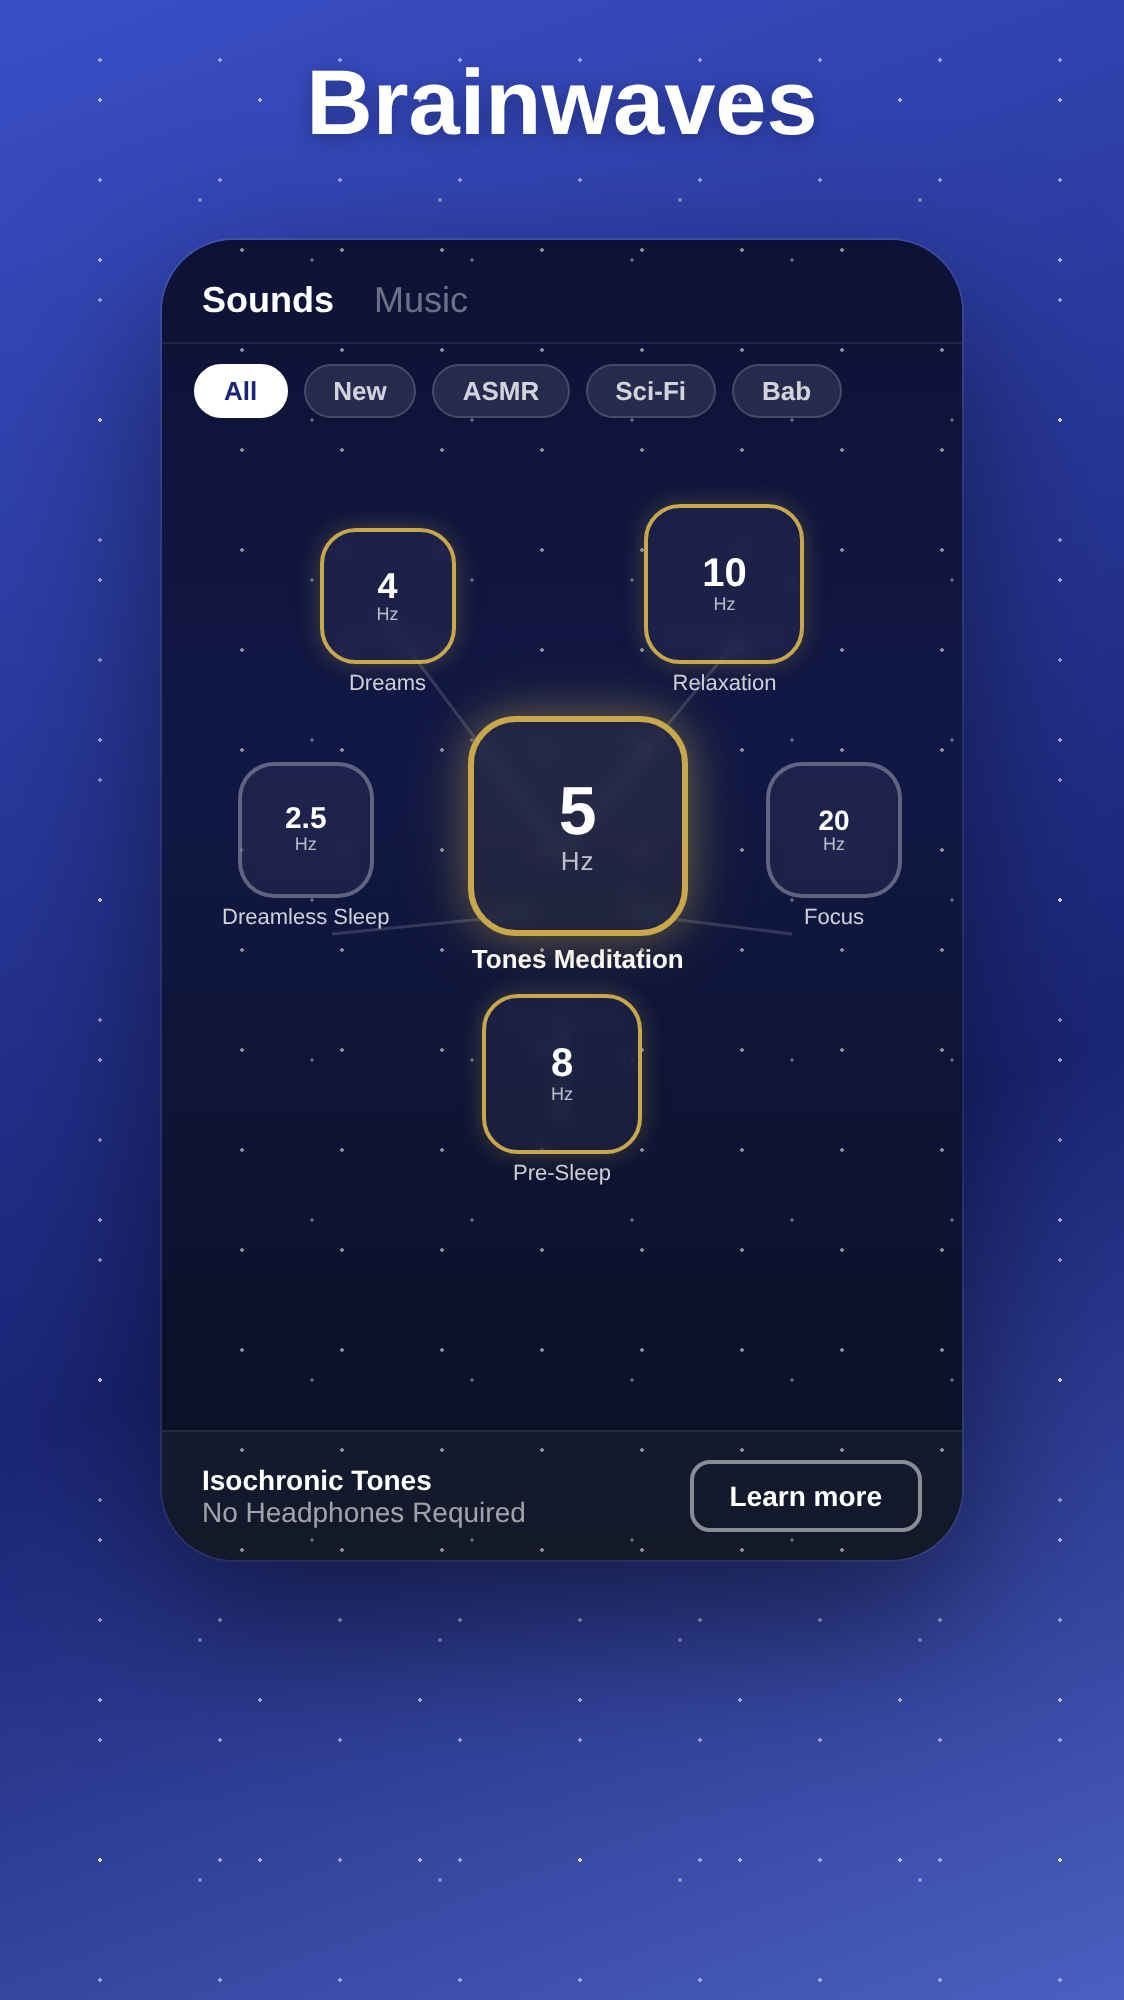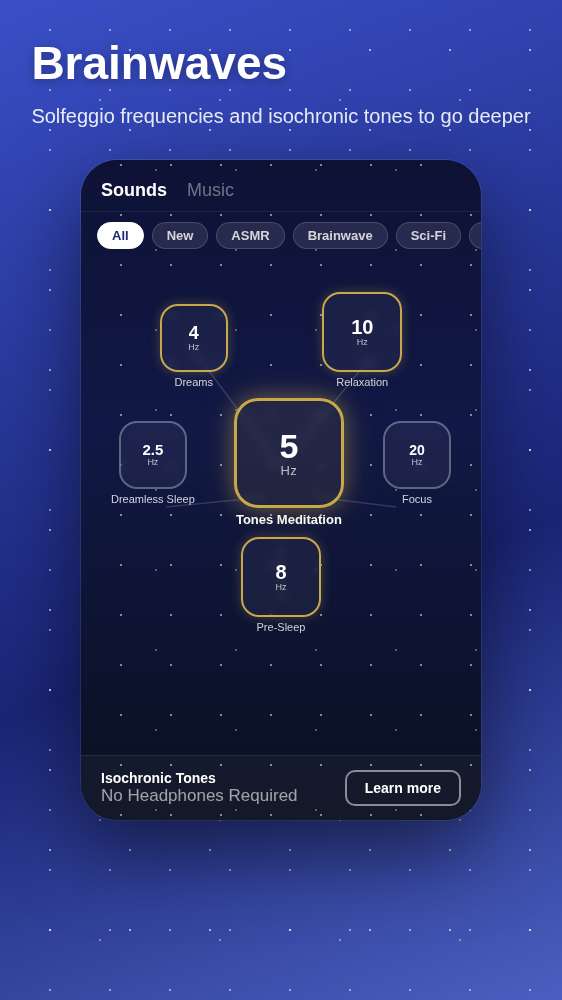--- a/index.html
+++ b/index.html
@@ -25,21 +25,22 @@
         radial-gradient(circle, rgba(255,255,255,0.5) 1px, transparent 1px);
       background-size: 80px 80px, 120px 120px, 60px 60px;
       background-position: 10px 10px, 40px 40px, 20px 60px;
       pointer-events: none;
       z-index: 0;
     }
 
     .header-section {
       position: relative;
       z-index: 1;
-      padding: 36px 30px 20px;
+      text-align: center;
+      padding: 24px 30px 20px;
       color: white;
     }
 
     .header-title {
       font-size: 46px;
       font-weight: 800;
       color: white;
       text-shadow: 0 2px 10px rgba(0,0,0,0.3);
       margin-bottom: 12px;
     }
@@ -275,21 +276,21 @@
       flex-direction: column;
     }
 
     .bottom-bar-title {
       font-size: 14px;
       font-weight: 700;
       color: white;
     }
 
     .bottom-bar-subtitle {
-      font-size: 17px;
+      font-size: 14px;
       color: rgba(255,255,255,0.6);
     }
 
     .learn-more-btn {
       background: transparent;
       border: 2px solid rgba(255,255,255,0.5);
       border-radius: 10px;
       padding: 8px 18px;
       color: white;
       font-size: 14px;
@@ -307,36 +308,34 @@
     }
 
     .value-small { font-size: 18px; font-weight: 800; color: white; line-height: 1; }
     .unit-small { font-size: 9px; color: rgba(255,255,255,0.7); }
   </style>
 </head>
 <body>
 
 <div class="header-section">
   <h1 class="header-title">Brainwaves</h1>
-  <p class="header-subtitle">Solfeggio frequencies and isochronic tones to go deeper</p>
 </div>
 
 <div class="phone-container">
   <div class="phone-inner">
 
     <div class="tab-bar">
       <div class="tab-item">Sounds</div>
       <div class="tab-item inactive">Music</div>
     </div>
 
     <div class="filter-bar">
       <div class="filter-chip active">All</div>
       <div class="filter-chip">New</div>
       <div class="filter-chip">ASMR</div>
-      <div class="filter-chip">Brainwave</div>
       <div class="filter-chip">Sci-Fi</div>
       <div class="filter-chip">Bab</div>
     </div>
 
     <div class="sounds-grid">
       <div class="sounds-layout">
 
         <svg class="lines-svg" viewBox="0 0 360 420" preserveAspectRatio="xMidYMid meet">
 
           <line x1="90" y1="55" x2="180" y2="175" stroke="rgba(255,255,255,0.15)" stroke-width="1.5"></line>

